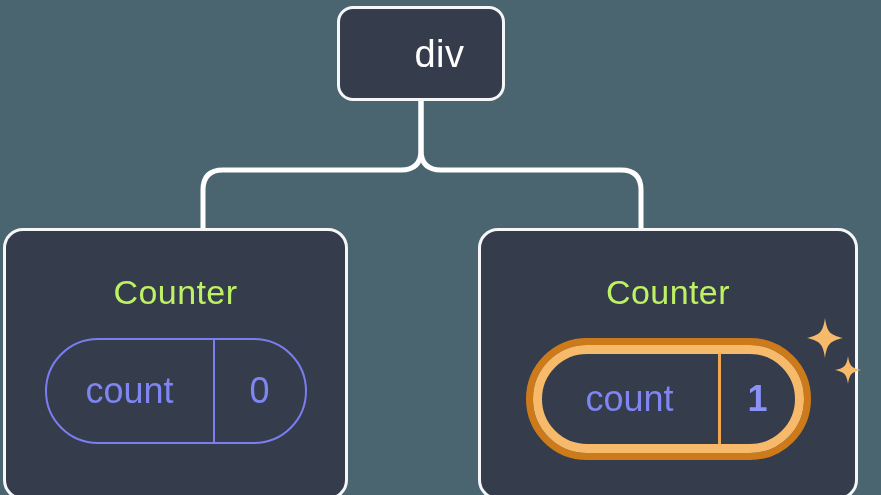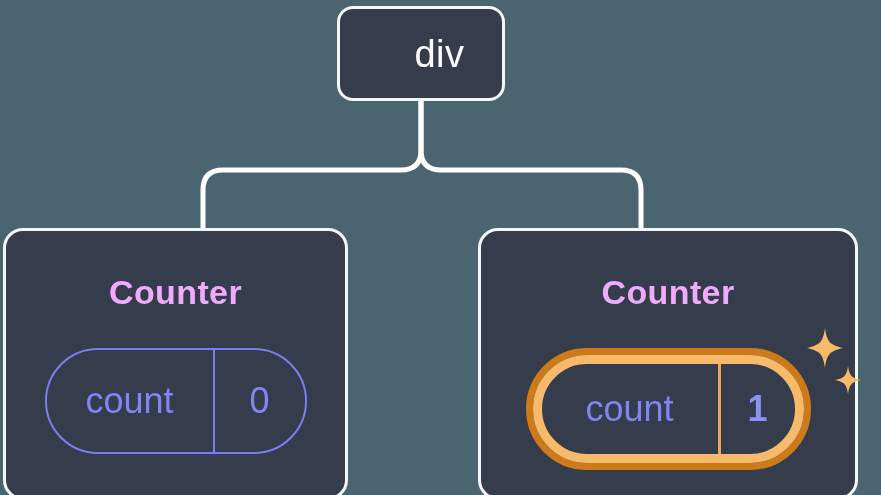--- a/index.html
+++ b/index.html
@@ -59,31 +59,31 @@
     padding-top: 44px;
     display: flex;
     flex-direction: column;
     align-items: center;
     border-radius: 20px;
   }
   .node-left  { left: 3px;   top: 228px; width: 345px; }
   .node-right { left: 478px; top: 228px; width: 380px; }
 
   .node-title {
-    color: #f0abfc;
+    color: #bef264;
     font-size: 34px;
-    font-weight: 700;
+    font-weight: 400;
     letter-spacing: 0.4px;
     line-height: 1;
   }
 
   
   .pill-wrap {
     position: relative;
-    margin-top: 39px;
+    margin-top: 29px;
   }
   .pill {
     box-sizing: border-box;
     display: flex;
     align-items: stretch;
     border: 2px solid #7b7ef0;
     border-radius: 999px;
     background: transparent;
   }
   .pill-plain {

